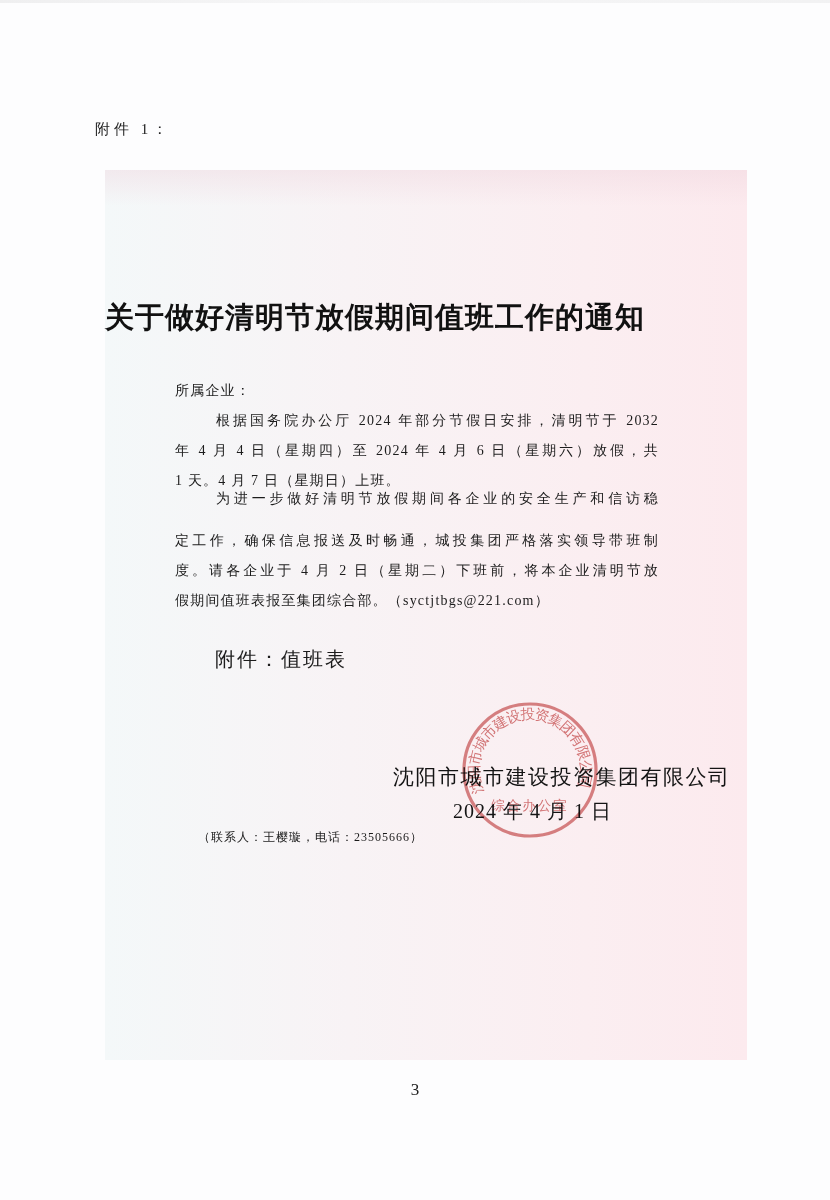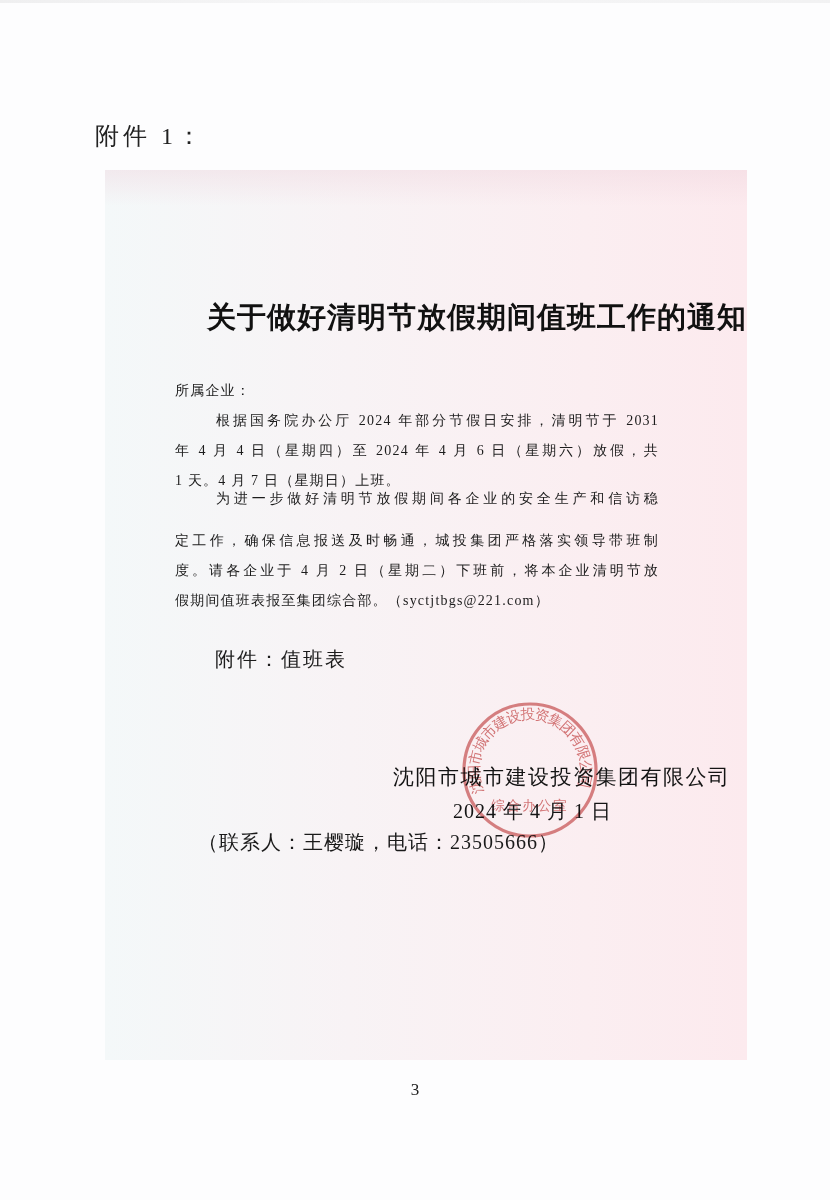--- a/index.html
+++ b/index.html
@@ -11,32 +11,32 @@
     position:relative;
     overflow:hidden;
   }
   .scan-edge{
     position:absolute;left:0;top:0;width:830px;height:3px;
     background:linear-gradient(90deg,#e9e9ea,#f3f3f4 40%,#ededee);
     opacity:.7;
   }
   .attach-label{
     position:absolute;left:95px;top:120px;
-    font-size:24px;letter-spacing:4px;color:#222;
+    font-size:15px;letter-spacing:4px;color:#222;
   }
   
   .inner-page{
     position:absolute;left:105px;top:170px;width:642px;height:890px;
     background:
       linear-gradient(180deg, rgba(238,211,220,.40) 0px, rgba(238,211,220,0) 36px),
       linear-gradient(90deg, #f4f8f9 0%, #f8f3f5 38%, #fbeef1 75%, #fceaee 100%);
   }
   .title{
     position:absolute;left:0;right:0;top:128px;margin:0;
-    text-align:right;
+    text-align:left;
     font-family:"Liberation Sans","DejaVu Sans",sans-serif;
     font-weight:700;font-size:29px;letter-spacing:1px;color:#111;
   }
   .bline{
     position:absolute;left:70px;width:484px;
     font-size:14px;line-height:26px;letter-spacing:1.2px;color:#1c1c1c;
     white-space:nowrap;
   }
   .bline.just{
     white-space:normal;
@@ -51,21 +51,21 @@
   .company-line{
     position:absolute;left:288px;top:593px;
     font-size:21px;letter-spacing:1.5px;color:#141414;white-space:nowrap;
   }
   .date-line{
     position:absolute;left:348px;top:628px;
     font-size:20px;letter-spacing:1px;color:#141414;white-space:nowrap;
   }
   .contact-line{
     position:absolute;left:93px;top:659px;
-    font-size:20px;letter-spacing:1px;color:#1a1a1a;white-space:nowrap;
+    font-size:12px;letter-spacing:1px;color:#1a1a1a;white-space:nowrap;
   }
   .stamp{
     position:absolute;left:352px;top:528px;width:146px;height:146px;
     mix-blend-mode:multiply;opacity:.88;
   }
   .page-number{
     position:absolute;left:0;right:0;top:1080px;text-align:center;
     font-size:17px;color:#222;
   }
 </style>
@@ -74,21 +74,21 @@
 
 <div class="scan-edge"></div>
 
 <div class="attach-label">附件 1：</div>
 
 <div class="inner-page">
 
   <h1 class="title">关于做好清明节放假期间值班工作的通知</h1>
 
   <div class="bline" style="top:208px">所属企业：</div>
-  <div class="bline just indent" style="top:238px">根据国务院办公厅 2024 年部分节假日安排，清明节于 2031</div>
+  <div class="bline just indent" style="top:238px">根据国务院办公厅 2024 年部分节假日安排，清明节于 2032</div>
   <div class="bline just" style="top:268px">年 4 月 4 日（星期四）至 2024 年 4 月 6 日（星期六）放假，共</div>
   <div class="bline" style="top:298px">1 天。4 月 7 日（星期日）上班。</div>
   <div class="bline just indent" style="top:316px">为进一步做好清明节放假期间各企业的安全生产和信访稳</div>
   <div class="bline just" style="top:358px">定工作，确保信息报送及时畅通，城投集团严格落实领导带班制</div>
   <div class="bline just" style="top:388px">度。请各企业于 4 月 2 日（星期二）下班前，将本企业清明节放</div>
   <div class="bline" style="top:418px">假期间值班表报至集团综合部。（syctjtbgs@221.com）</div>
 
   <div class="attachment-line">附件：值班表</div>
 
   <div class="company-line">沈阳市城市建设投资集团有限公司</div>

